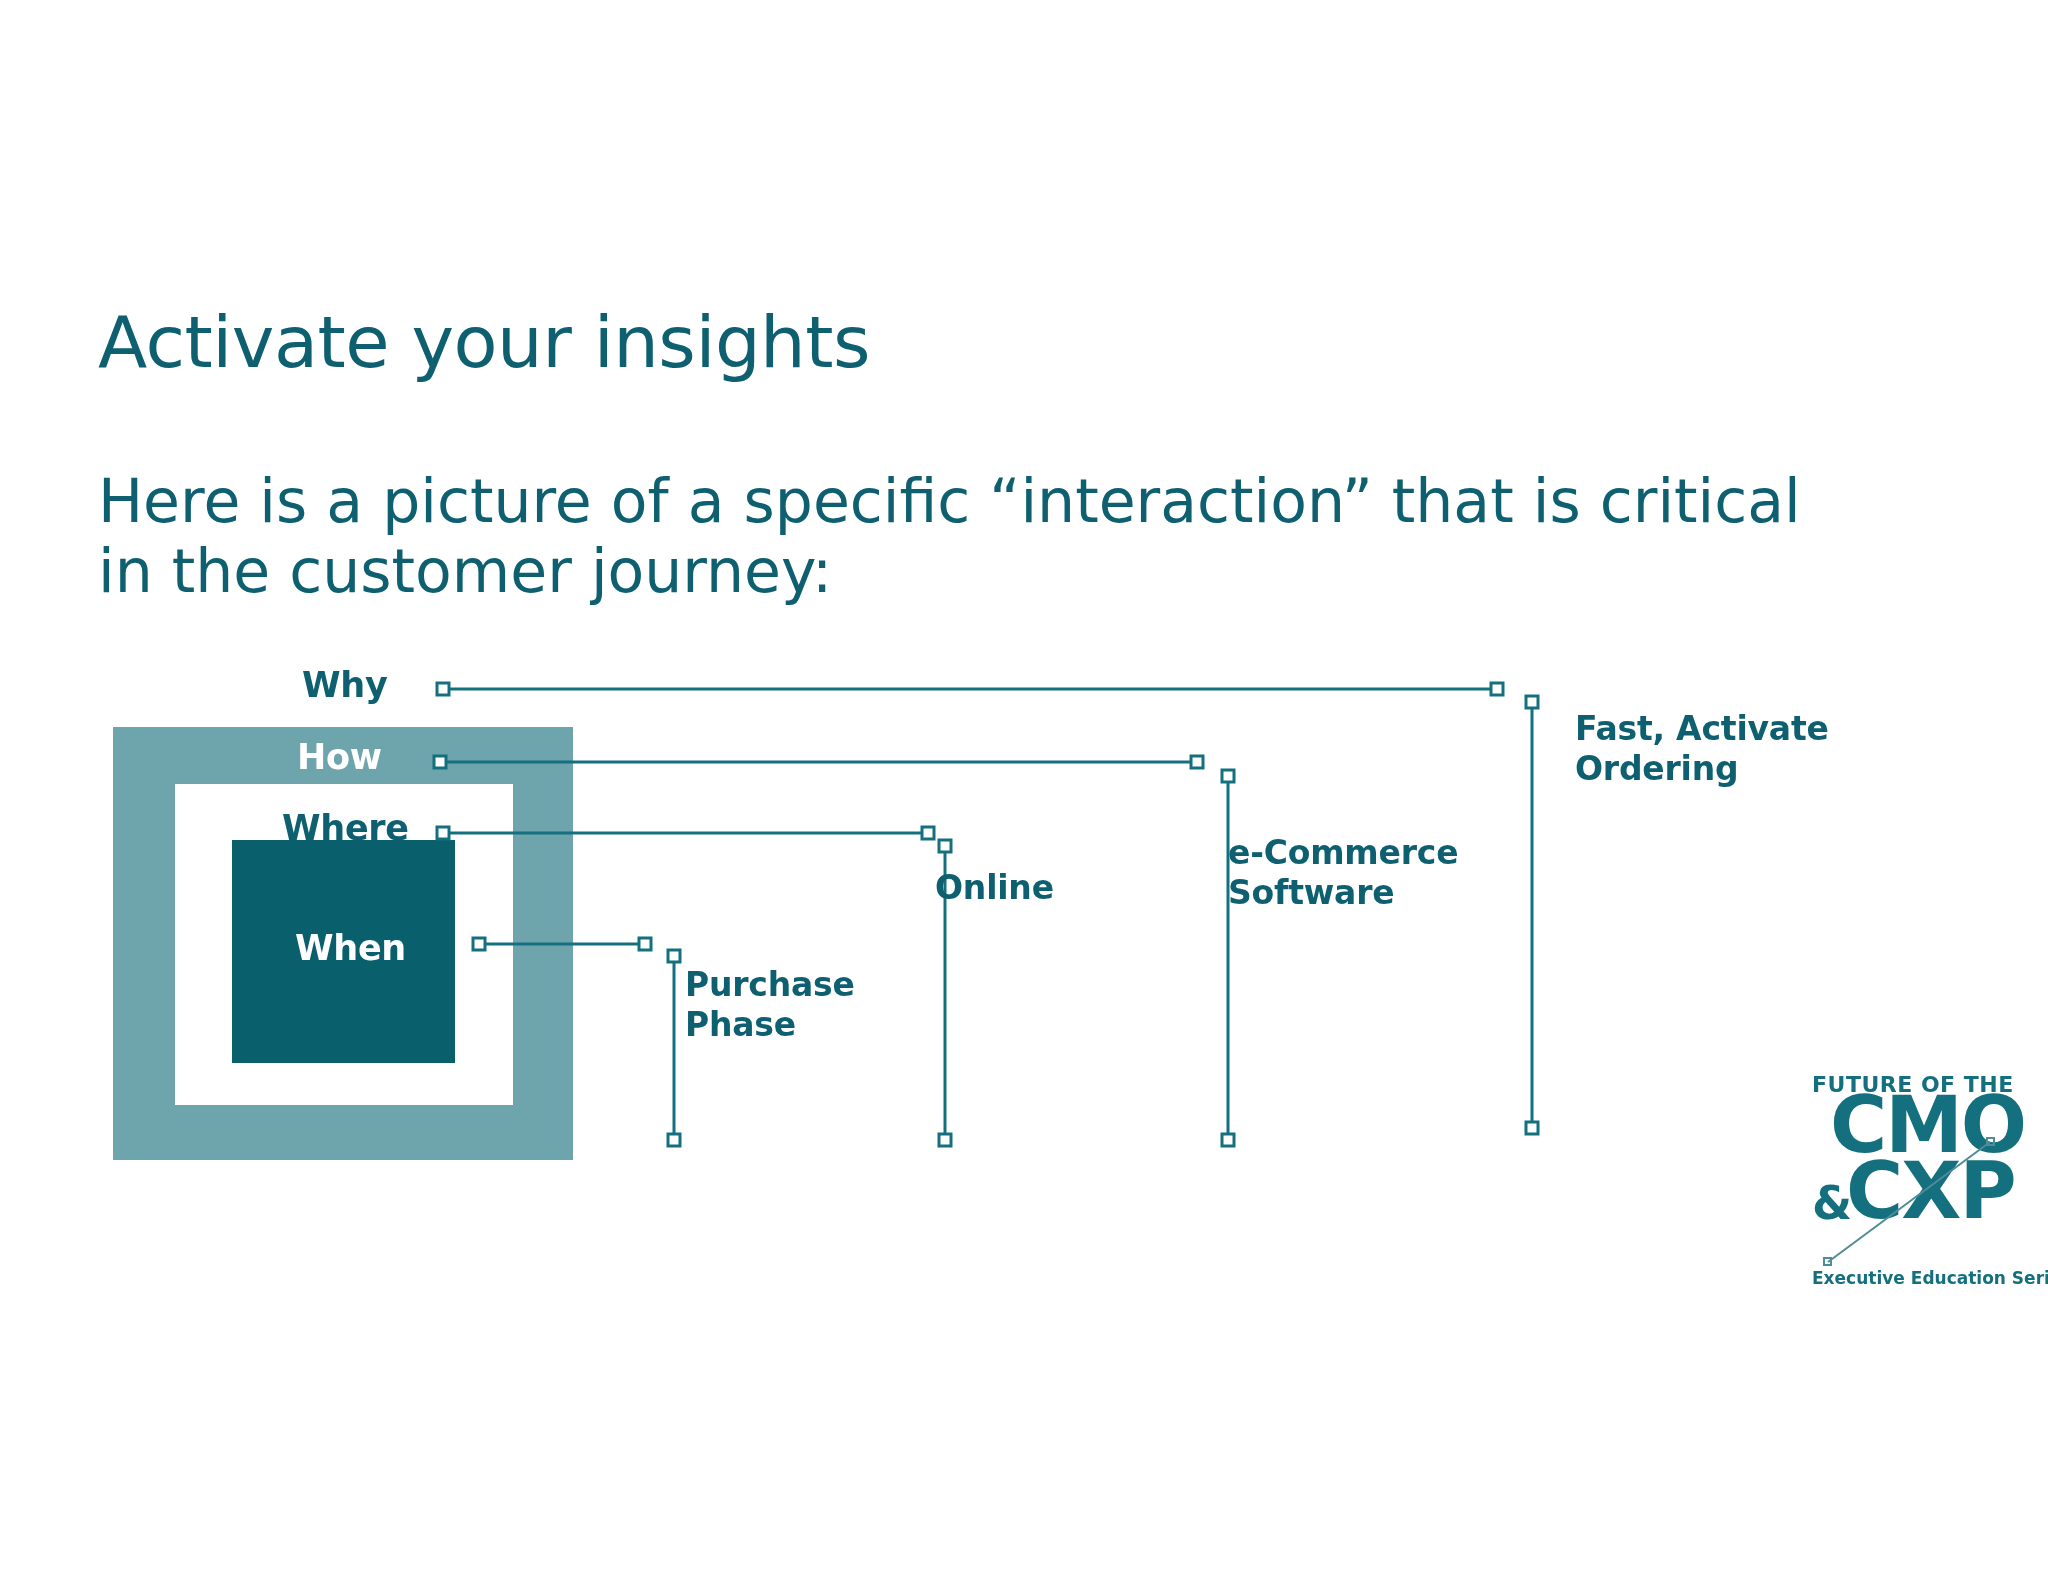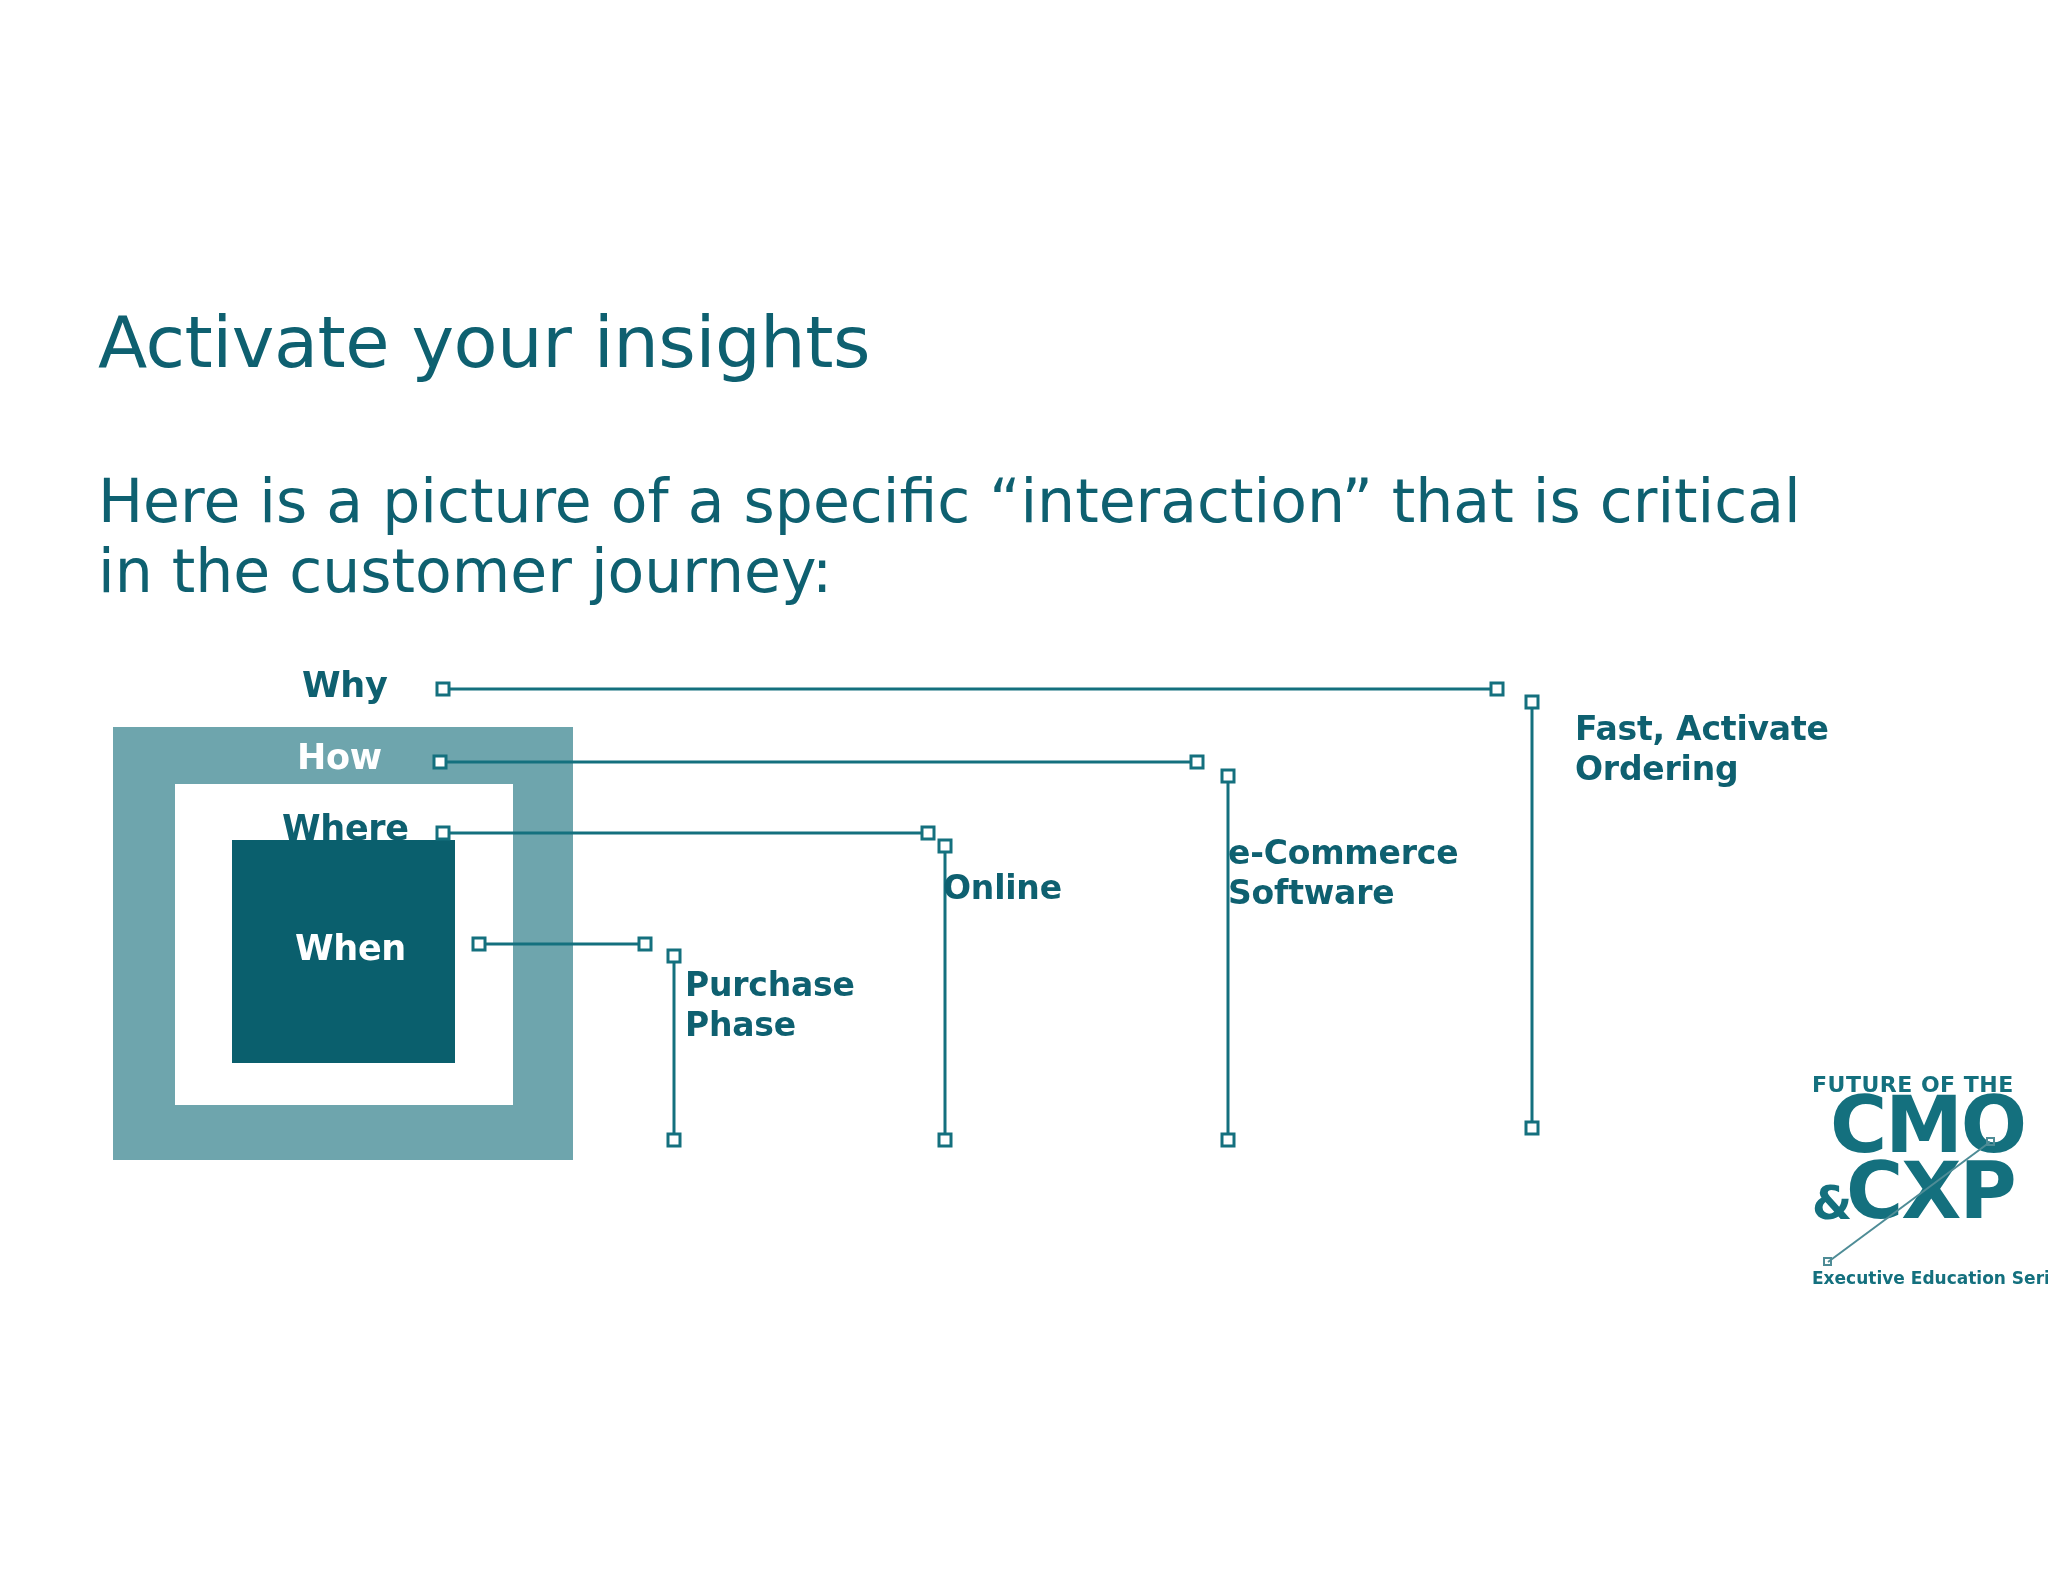--- a/index.html
+++ b/index.html
@@ -60,21 +60,21 @@
   
   .callout{
     position:absolute;
     font-family:"DejaVu Sans", sans-serif;
     font-weight:700;font-size:33px;
     color:#0E6070;line-height:1.22;
     letter-spacing:-0.2px;
     white-space:pre-line;
   }
   .co-purchase {left:685px;  top:965px;}
-  .co-online   {left:935px;  top:868px;margin-left:8px;}
+  .co-online   {left:935px;  top:868px;}
   .co-ecom     {left:1228px; top:793px;margin-top:40px;}
   .co-fast     {left:1575px; top:709px;}
 
   
   #connectors{position:absolute;left:0;top:0;width:2048px;height:1582px;}
 
   
   .logo{
     position:absolute;left:1812px;top:1072px;
     width:206px;height:238px;

